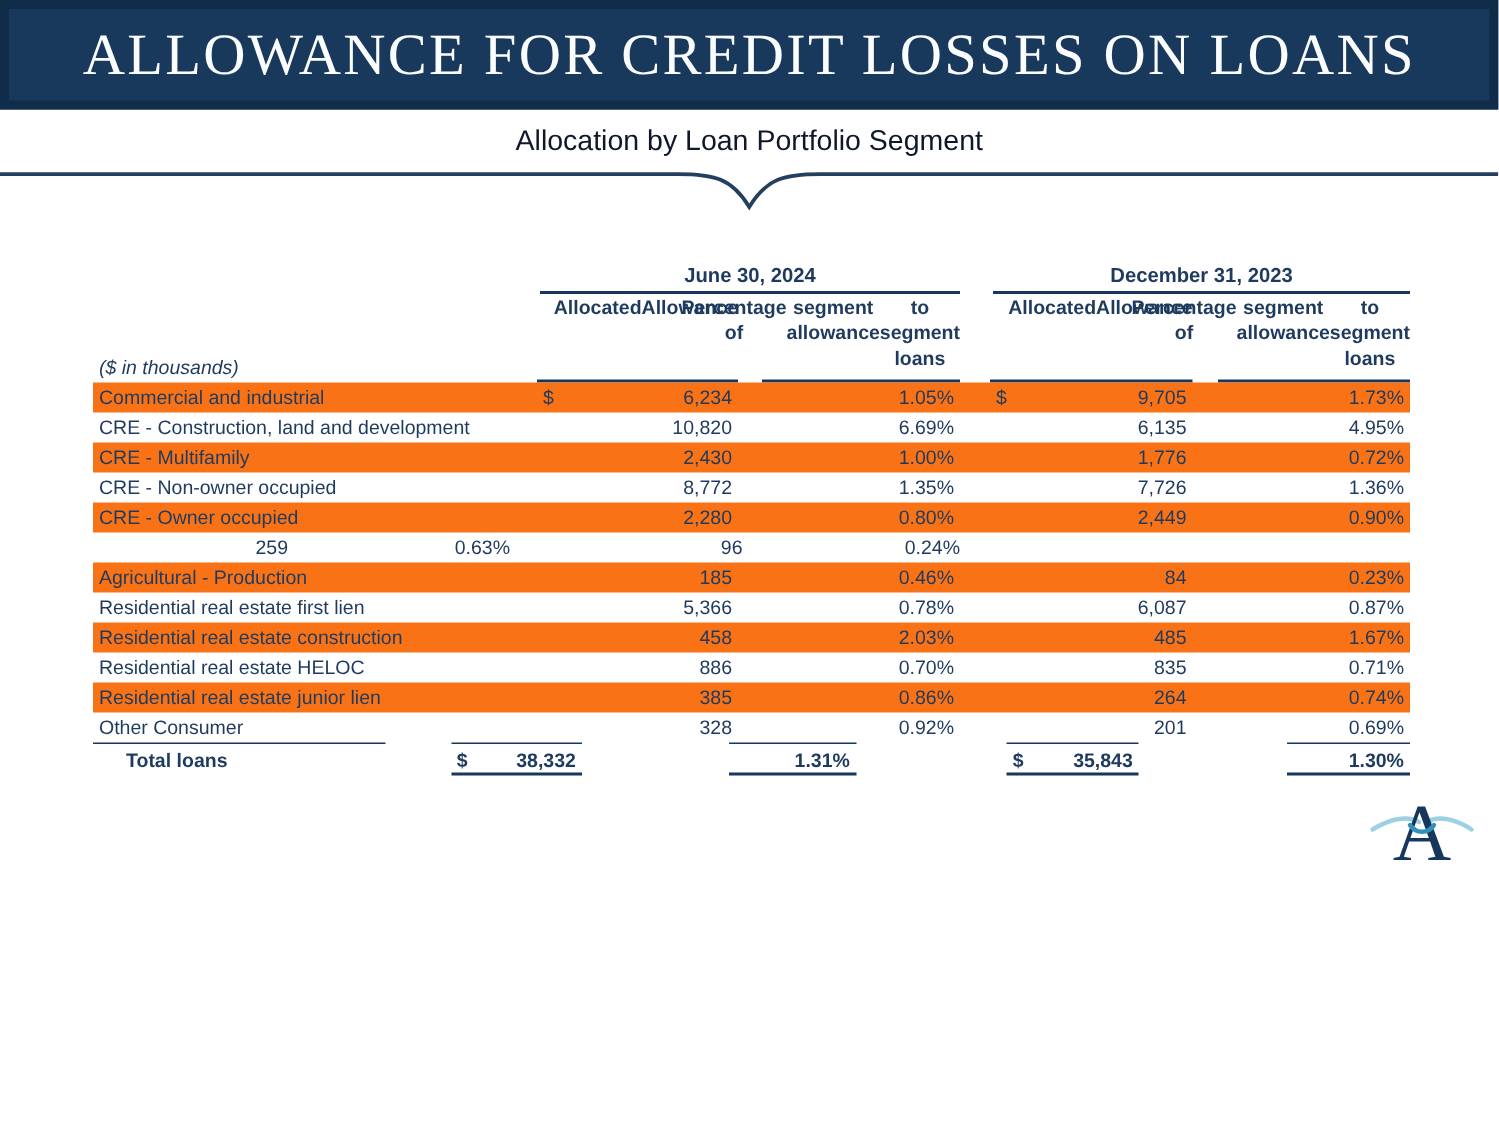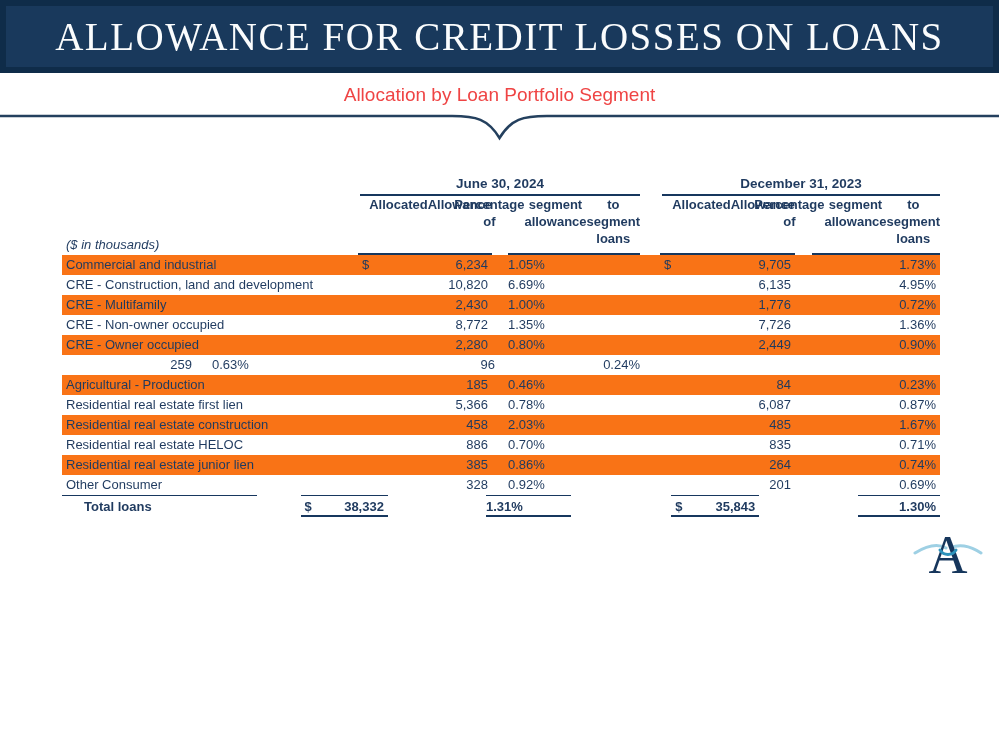--- a/index.html
+++ b/index.html
@@ -7,21 +7,21 @@
          font-family:"Liberation Sans",sans-serif;color:#1F3A5F;padding-left:12px;}
 
   
   .banner{position:absolute;left:0;top:0;width:999px;height:73px;box-sizing:border-box;
           background:#19395C;border:6px solid #0F2C49;display:flex;align-items:center;justify-content:center;}
   .banner h1{margin:0;font-family:"Liberation Serif",serif;font-weight:400;font-size:39px;
              color:#FAFCFD;letter-spacing:1.5px;white-space:nowrap;}
 
   
   .subtitle{position:absolute;left:0;top:84px;width:999px;text-align:center;
-            font-size:19px;color:#ef4444;}
+            font-size:19px;color:#0f172a;}
 
   .divider{position:absolute;left:0;top:110px;width:999px;height:40px;}
 
   
   .thead-group{position:absolute;height:18px;border-bottom:2px solid #17375E;
                text-align:center;font-weight:bold;font-size:13.5px;line-height:16px;}
   .g-june{left:360px;top:176px;width:280px;}
   .g-dec{left:662px;top:176px;width:278px;}
 
   .subhead{position:absolute;top:196px;height:55px;border-bottom:2px solid #17375E;
@@ -35,21 +35,21 @@
 
   .units-note{position:absolute;left:66px;top:236px;font-size:13px;font-style:italic;line-height:17px;}
 
   .tbody{position:absolute;left:62px;top:255px;width:878px;}
   .trow{display:flex;height:20px;line-height:20px;font-size:13px;}
   .trow.shade{background:#f97316;}
   .c{box-sizing:border-box;}
   .c-label{width:296px;padding-left:4px;white-space:nowrap;overflow:hidden;}
   .c-money{width:134px;display:flex;justify-content:space-between;padding:0 4px;}
   .c-gap1{width:16px;}
-  .c-pct{width:132px;padding-right:4px;}
+  .c-pct{width:132px;text-align:right;padding-right:4px;}
   .c-gap2{width:20px;}
   .c-money2{width:135px;display:flex;justify-content:space-between;padding:0 4px;}
   .c-gap3{width:17px;}
   .c-pct2{width:128px;text-align:right;padding-right:4px;}
 
   .trow.total{height:22px;line-height:21px;font-weight:bold;gap:44px;}
   .trow.total .c-label{padding-left:22px;}
   .bt{border-top:1.5px solid #17375E;}
   .bb{border-bottom:2px solid #17375E;}
 

